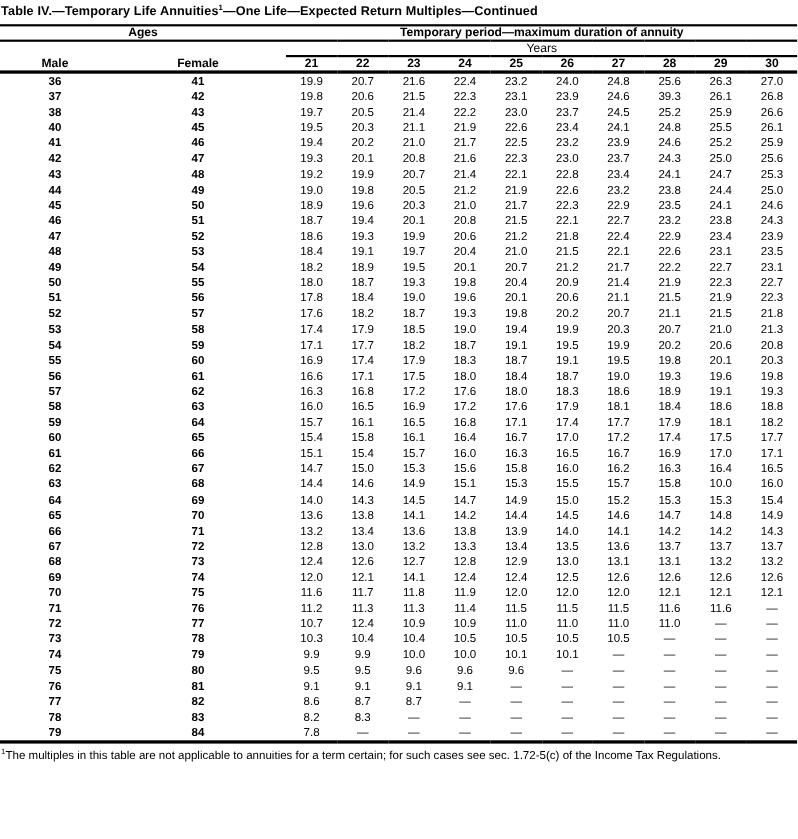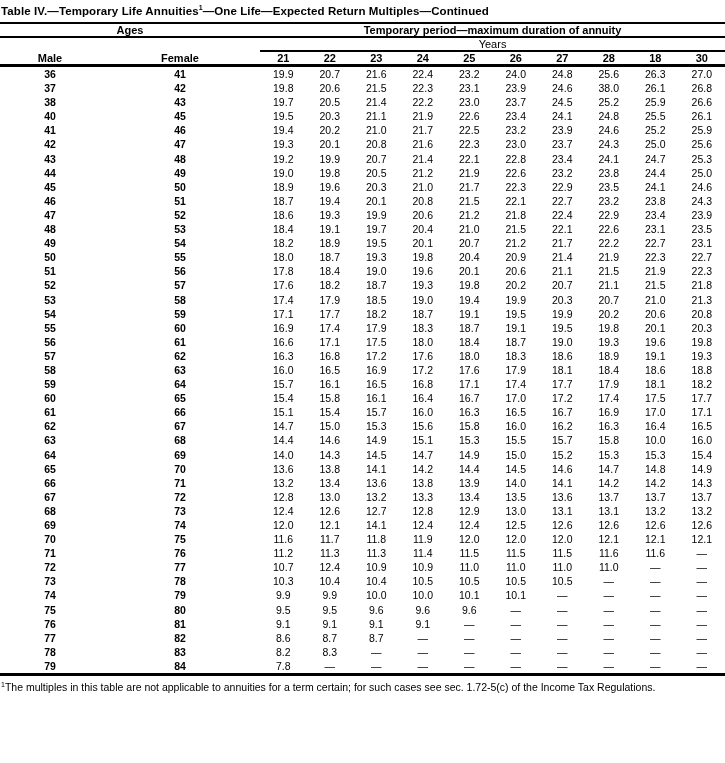--- a/index.html
+++ b/index.html
@@ -108,21 +108,21 @@
         <th class="colhead-th">Male</th>
         <th class="colhead-th">Female</th>
       <th class="colhead-th">21</th>
           <th class="colhead-th">22</th>
           <th class="colhead-th">23</th>
           <th class="colhead-th">24</th>
           <th class="colhead-th">25</th>
           <th class="colhead-th">26</th>
           <th class="colhead-th">27</th>
           <th class="colhead-th">28</th>
-          <th class="colhead-th">18</th>
+          <th class="colhead-th">29</th>
           <th class="colhead-th">30</th>
         </tr>
     </thead>
     <tbody id="table-body">
         <tr>
           <td class="agecell">36</td>
           <td class="agecell">41</td>
           <td>19.9</td>
           <td>20.7</td>
           <td>21.6</td>
@@ -137,21 +137,21 @@
         <tr>
           <td class="agecell">37</td>
           <td class="agecell">42</td>
           <td>19.8</td>
           <td>20.6</td>
           <td>21.5</td>
           <td>22.3</td>
           <td>23.1</td>
           <td>23.9</td>
           <td>24.6</td>
-          <td>38.0</td>
+          <td>39.3</td>
           <td>26.1</td>
           <td>26.8</td>
         </tr>
         <tr>
           <td class="agecell">38</td>
           <td class="agecell">43</td>
           <td>19.7</td>
           <td>20.5</td>
           <td>21.4</td>
           <td>22.2</td>

